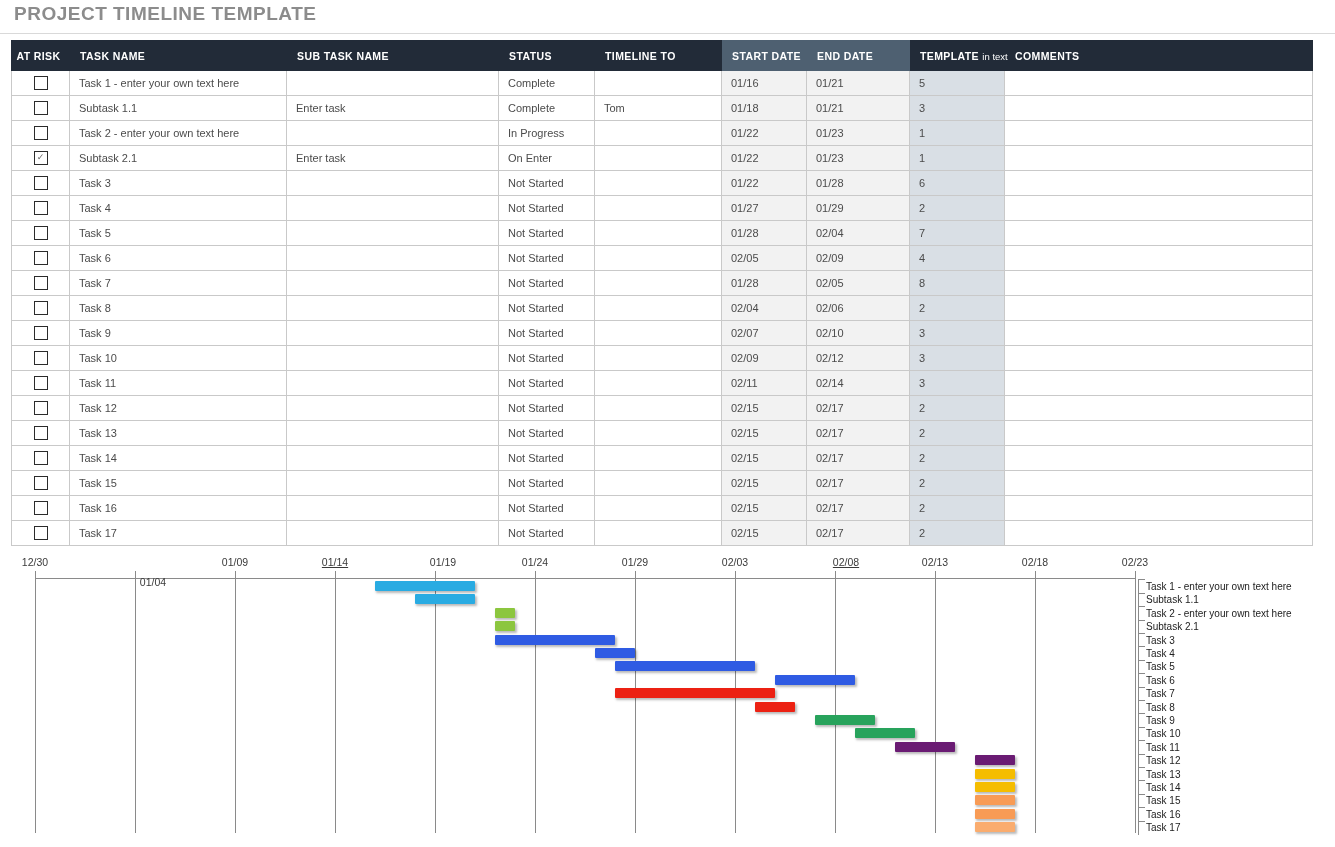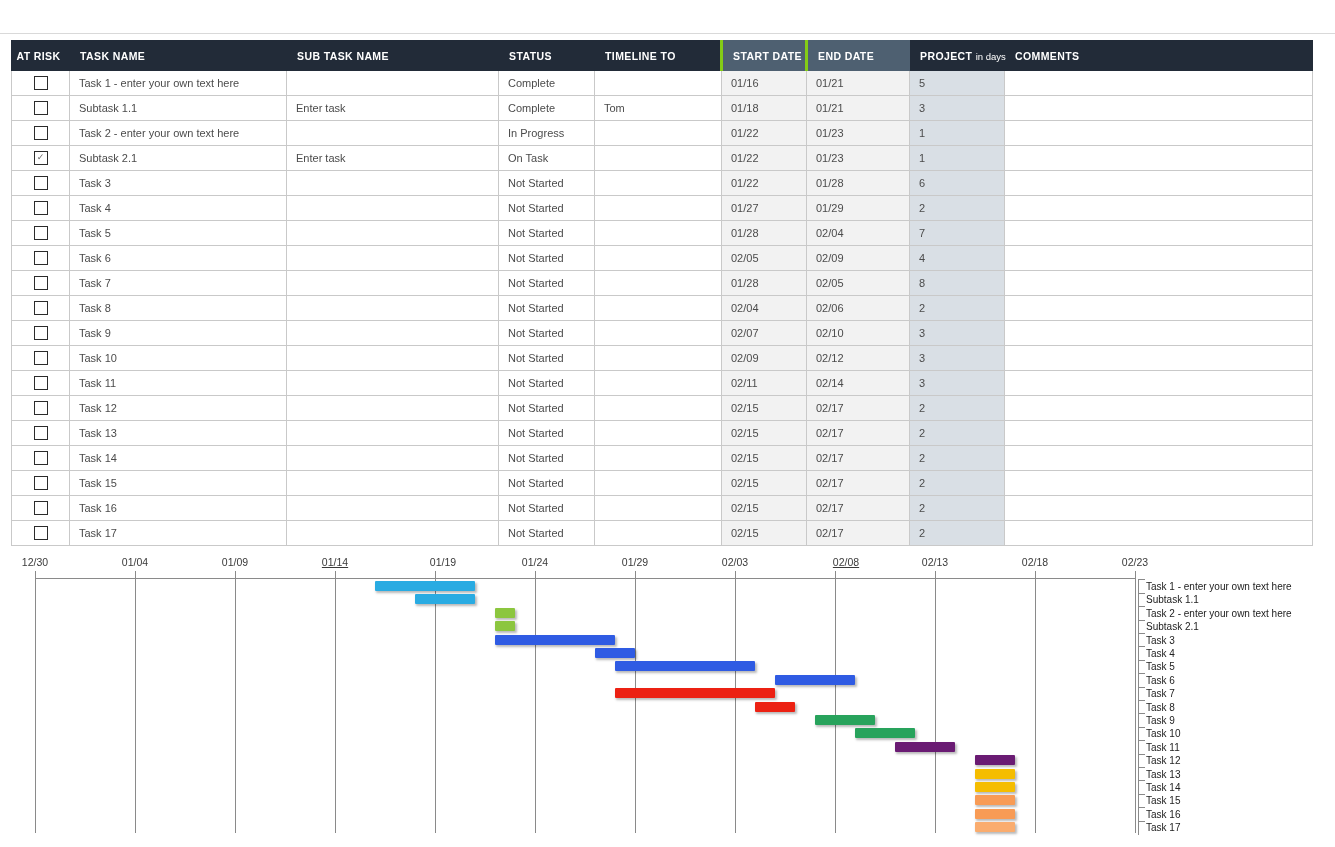--- a/index.html
+++ b/index.html
@@ -13,21 +13,21 @@
 
   
   table.tasks{position:absolute;left:11px;top:40px;width:1301px;border-collapse:collapse;
               table-layout:fixed;font-size:11px;color:#4b4b4b;}
   table.tasks td{border:1px solid #c9c9c9;height:24px;padding:0 4px 0 9px;background:#fff;
                  overflow:hidden;white-space:nowrap;}
   table.tasks th{height:29px;background:#222b38;color:#fff;font-size:10.5px;font-weight:bold;
                  text-align:left;padding:0 4px 0 10px;border:1px solid #222b38;
                  border-left:1px solid #46525f;letter-spacing:.4px;white-space:nowrap;}
   table.tasks th.light{background:#4e6071;border-color:#4e6071;border-left:1px solid #76club;}
-  table.tasks th.light{border-left:3px solid #84cc16;}
+  table.tasks th.light{border-left:1px solid #84cc16;}
   table.tasks th:first-child{border-left:1px solid #222b38;text-align:center;padding-left:0;}
   table.tasks td.datecell{background:#f2f2f2;}
   table.tasks td.durcell{background:#d9dfe5;}
   table.tasks td.checkcell{text-align:center;padding:0;}
   .dur-sub{font-weight:normal;font-size:9.5px;letter-spacing:0;}
   .checkbox{display:inline-block;width:12px;height:12px;border:1px solid #2b2b2b;background:#fff;
             vertical-align:middle;line-height:11px;text-align:center;font-size:9px;color:#666;}
 
   
   .axis-label{position:absolute;top:556px;width:60px;margin-left:-30px;text-align:center;
@@ -39,20 +39,21 @@
              box-shadow:1.5px 2px 2.5px rgba(0,0,0,.28);}
   .task-label{position:absolute;left:1146px;height:14px;line-height:13px;font-size:10px;
               color:#222;white-space:nowrap;}
   .label-tick{position:absolute;left:1138px;width:6px;height:13px;
               border-left:1px solid #8a8a8a;border-top:1px solid #8a8a8a;}
 </style>
 </head>
 <body>
 
 <div id="screen">
+  <h1 class="page-title">PROJECT TIMELINE TEMPLATE</h1>
   <div class="title-rule"></div>
 
   <table class="tasks">
     <colgroup>
       <col style="width:58px">
         <col style="width:217px">
         <col style="width:212px">
       <col style="width:96px">
         <col style="width:127px">
         <col style="width:85px">
@@ -62,21 +63,21 @@
     </colgroup>
     <thead>
       <tr id="head-row">
           <th><span>AT RISK</span></th>
           <th><span>TASK NAME</span></th>
           <th><span>SUB TASK NAME</span></th>
           <th><span>STATUS</span></th>
           <th><span>TIMELINE TO</span></th>
           <th class="light"><span>START DATE</span></th>
           <th class="light"><span>END DATE</span></th>
-          <th><span>PROJECT</span> <span class="dur-sub">in days</span></th>
+          <th><span>TEMPLATE</span> <span class="dur-sub">in text</span></th>
           <th><span>COMMENTS</span></th>
         </tr>
     </thead>
     <tbody id="body-rows">
         <tr>
           <td class="checkcell"><span class="checkbox"></span></td>
           <td>Task 1 - enter your own text here</td>
           <td></td>
           <td>Complete</td>
           <td></td>
@@ -104,21 +105,21 @@
           <td></td>
           <td class="datecell">01/22</td>
           <td class="datecell">01/23</td>
           <td class="durcell">1</td>
           <td></td>
         </tr>
         <tr>
           <td class="checkcell"><span class="checkbox">✓</span></td>
           <td>Subtask 2.1</td>
           <td>Enter task</td>
-          <td>On Task</td>
+          <td>On Enter</td>
           <td></td>
           <td class="datecell">01/22</td>
           <td class="datecell">01/23</td>
           <td class="durcell">1</td>
           <td></td>
         </tr>
         <tr>
           <td class="checkcell"><span class="checkbox"></span></td>
           <td>Task 3</td>
           <td></td>
@@ -284,21 +285,21 @@
           <td></td>
         </tr>
       </tbody>
   </table>
 
   <div id="gantt">
       <div class="axis-line"></div>
       <div class="axis-label" style="left: 35px;">12/30</div>
       <div class="tickstub" style="left: 35px;"></div>
       <div class="gridline" style="left: 35px;"></div>
-      <div class="axis-label" style="left: 135px;">01/04</div>
+      <div class="axis-label" style="left: 153px; margin-top: 20px;">01/04</div>
       <div class="tickstub" style="left: 135px;"></div>
       <div class="gridline" style="left: 135px;"></div>
       <div class="axis-label" style="left: 235px;">01/09</div>
       <div class="tickstub" style="left: 235px;"></div>
       <div class="gridline" style="left: 235px;"></div>
       <div class="axis-label" style="left: 335px; text-decoration: underline;">01/14</div>
       <div class="tickstub" style="left: 335px;"></div>
       <div class="gridline" style="left: 335px;"></div>
       <div class="axis-label" style="left: 443px;">01/19</div>
       <div class="tickstub" style="left: 435px;"></div>

